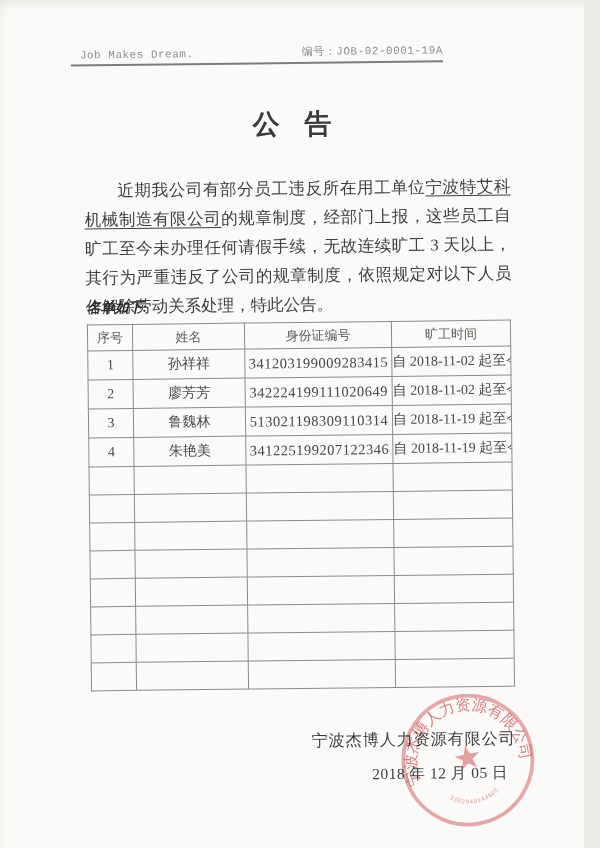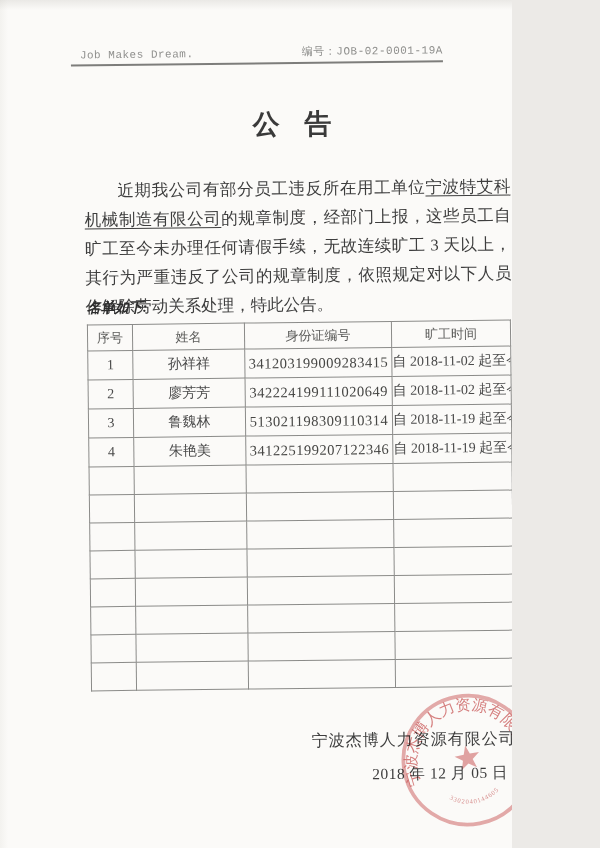--- a/index.html
+++ b/index.html
@@ -3,21 +3,21 @@
 <meta charset="utf-8">
 <style>
   html,body{margin:0;padding:0;}
   body{
     width:600px;height:848px;
     background:#eceae7;
     font-family:"Liberation Serif","DejaVu Serif",serif;
     overflow:hidden;
   }
   .page{
-    position:relative;width:512px;height:848px;
+    position:relative;width:584px;height:848px;
     background:linear-gradient(90deg,#f3f2ef 0px,#fbfaf8 8px,#fbfaf8 592px,#f5f4f1 600px);
     overflow:hidden;
   }
   .page::before{
     content:"";position:absolute;left:0;top:0;width:600px;height:10px;
     background:linear-gradient(180deg,rgba(190,188,182,.28),rgba(190,188,182,0));
     pointer-events:none;z-index:9;
   }
   .tilt{
     position:absolute;left:0;top:0;width:600px;height:848px;

